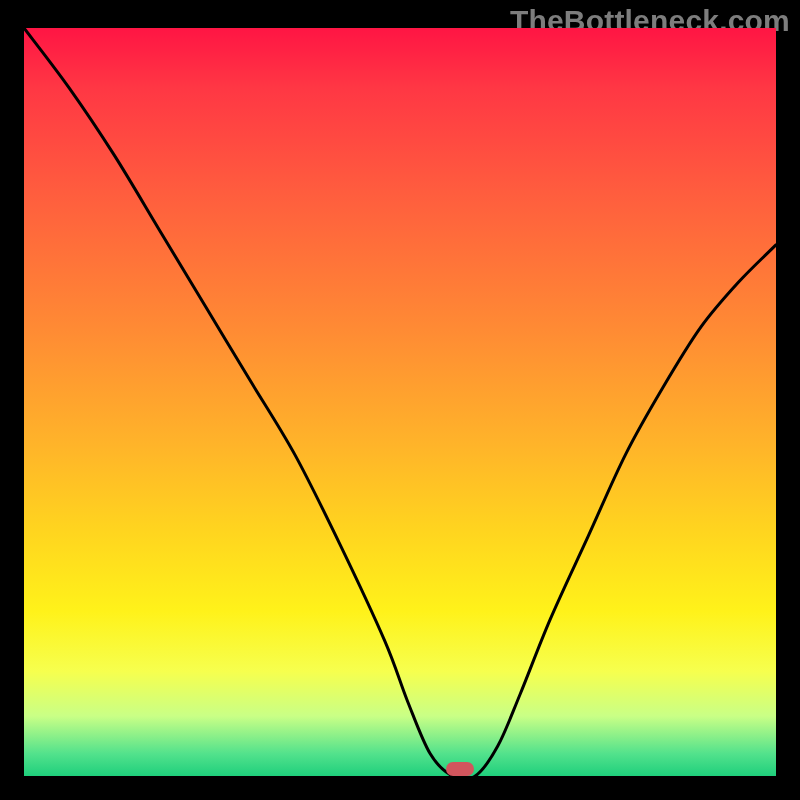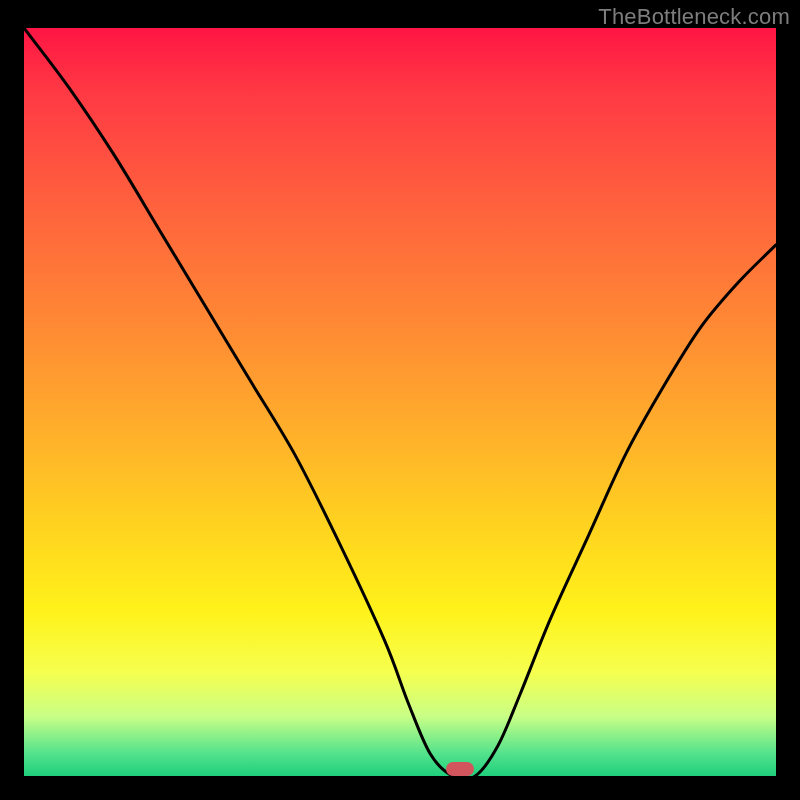--- a/index.html
+++ b/index.html
@@ -15,22 +15,22 @@
     position: relative;
     width: 800px;
     height: 800px;
     background: #000;
   }
   .attribution {
     position: absolute;
     top: 4px;
     right: 10px;
     color: #7d7d7d;
-    font-size: 22px;
-    font-weight: 400;
+    font-size: 30px;
+    font-weight: 700;
     letter-spacing: 0.2px;
   }
   .plot-outer {
     position: absolute;
     left: 24px;
     top: 28px;
     width: 752px;
     height: 748px;
     background: #000;
   }

